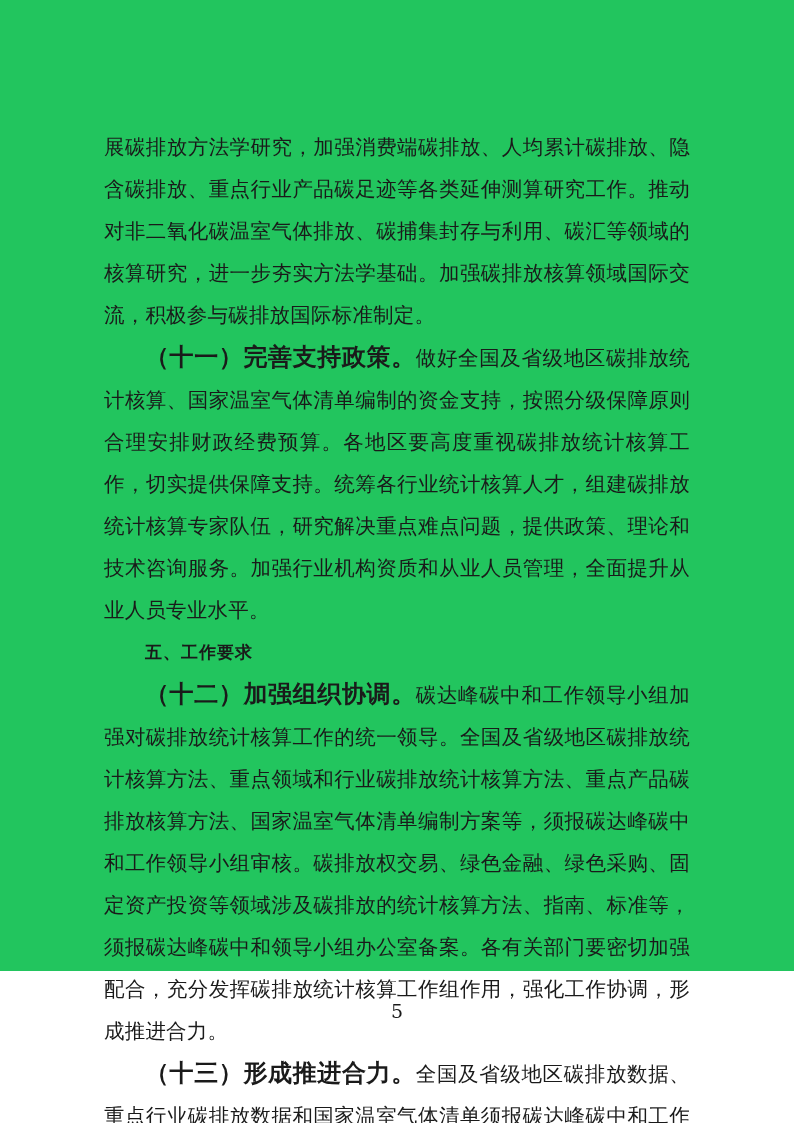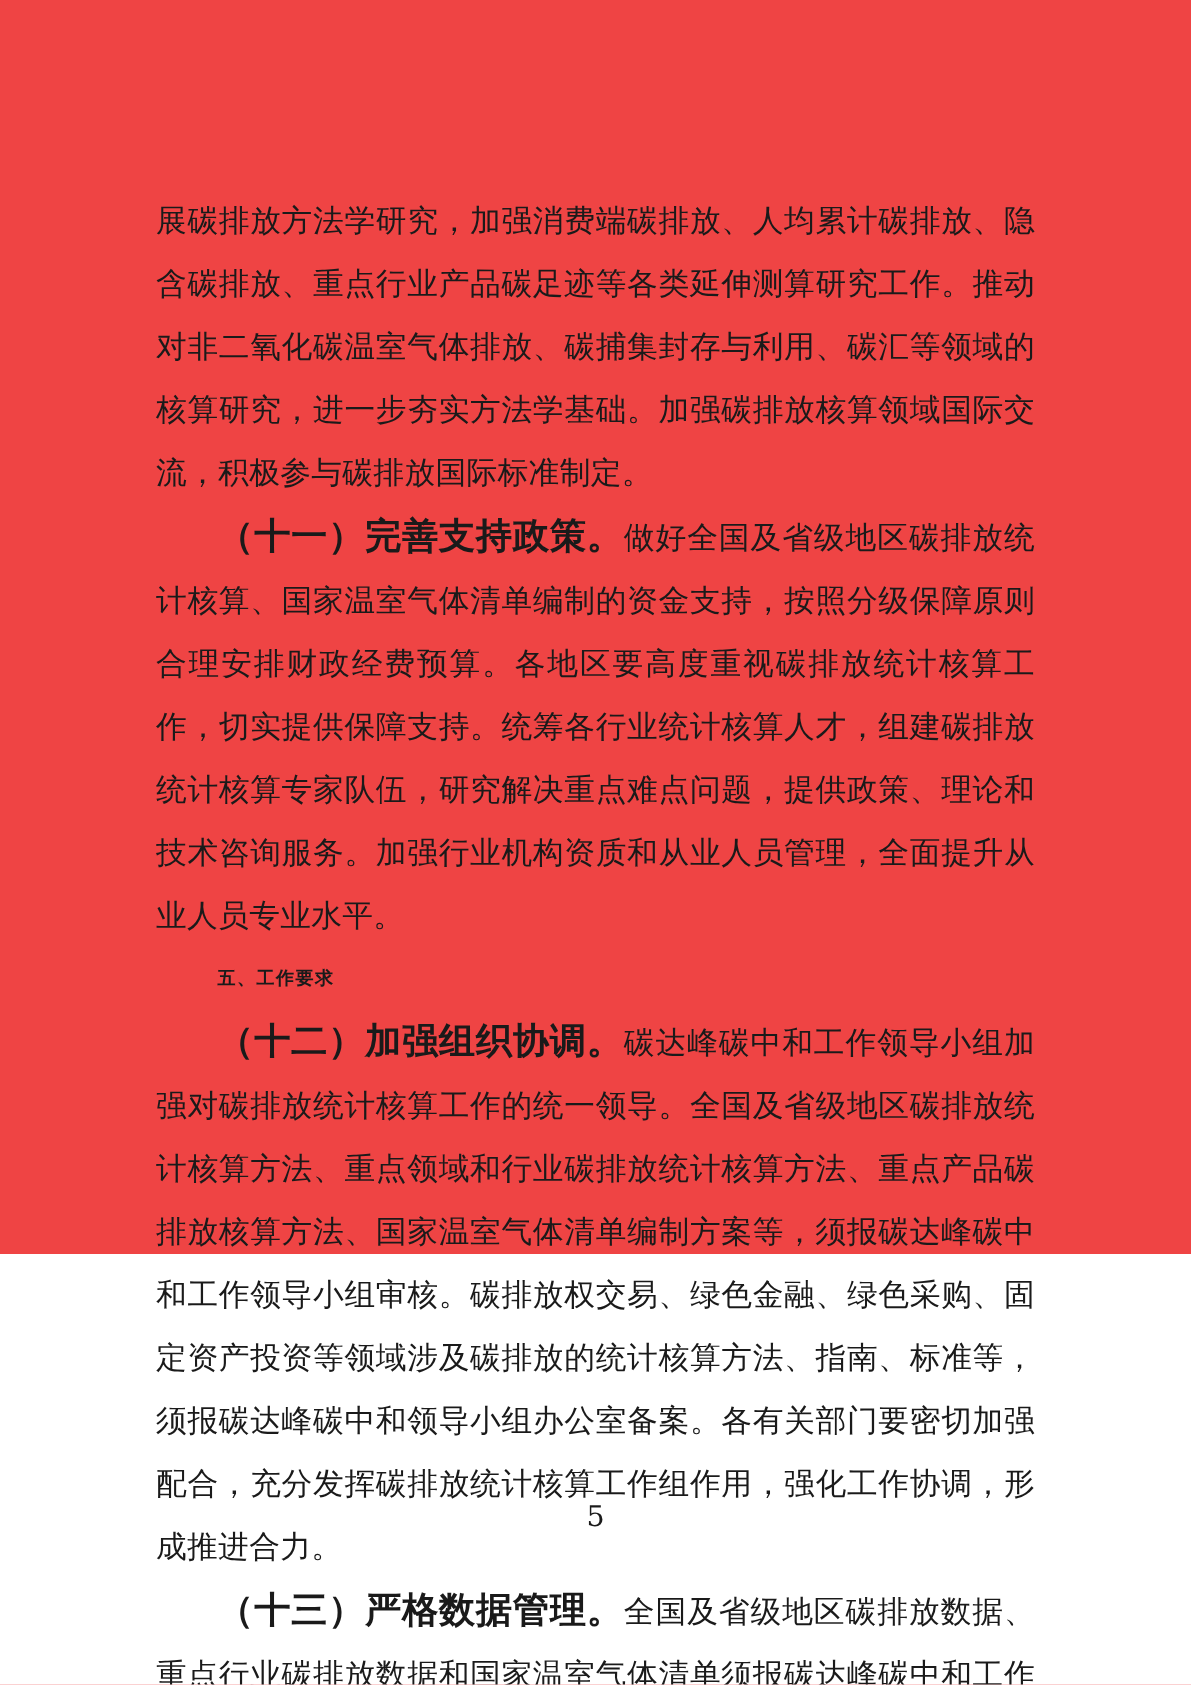--- a/index.html
+++ b/index.html
@@ -11,22 +11,22 @@
     width: 794px;
     height: 1123px;
     position: relative;
     font-family: "DejaVu Serif", "Liberation Serif", serif;
     color: #1a1a1a;
   }
   .page {
     position: absolute;
     top: 0; left: 0;
     width: 794px;
-    height: 836px;
-    background: #ef4444;
+    height: 971px;
+    background: #22c55e;
     box-sizing: border-box;
     padding: 126px 104px 3px 104px;
   }
   .doc-body {
     font-size: 20.5px;
     line-height: 42px;
     text-align: justify;
     text-justify: inter-ideograph;
     letter-spacing: 0.2px;
   }
@@ -36,21 +36,21 @@
   }
   .para-indent {
     margin: 0;
     text-indent: 41px;
   }
   .heading {
     margin: 0;
     text-indent: 41px;
     font-weight: bold;
     font-family: "DejaVu Sans", "Liberation Sans", sans-serif;
-    font-size: 12px;
+    font-size: 17px;
     letter-spacing: 1px;
   }
   .bold-run {
     font-weight: bold;
     font-family: "DejaVu Sans", "Liberation Sans", sans-serif;
     font-size: 24px;
   }
   .page-number {
     position: absolute;
     left: 0;
@@ -69,17 +69,17 @@
   <div class="doc-body">
 
     <p class="para">展碳排放方法学研究，加强消费端碳排放、人均累计碳排放、隐含碳排放、重点行业产品碳足迹等各类延伸测算研究工作。推动对非二氧化碳温室气体排放、碳捕集封存与利用、碳汇等领域的核算研究，进一步夯实方法学基础。加强碳排放核算领域国际交流，积极参与碳排放国际标准制定。</p>
 
     <p class="para-indent"><span class="bold-run">（十一）完善支持政策。</span><span>做好全国及省级地区碳排放统计核算、国家温室气体清单编制的资金支持，按照分级保障原则合理安排财政经费预算。各地区要高度重视碳排放统计核算工作，切实提供保障支持。统筹各行业统计核算人才，组建碳排放统计核算专家队伍，研究解决重点难点问题，提供政策、理论和技术咨询服务。加强行业机构资质和从业人员管理，全面提升从业人员专业水平。</span></p>
 
     <p class="heading">五、工作要求</p>
 
     <p class="para-indent"><span class="bold-run">（十二）加强组织协调。</span><span>碳达峰碳中和工作领导小组加强对碳排放统计核算工作的统一领导。全国及省级地区碳排放统计核算方法、重点领域和行业碳排放统计核算方法、重点产品碳排放核算方法、国家温室气体清单编制方案等，须报碳达峰碳中和工作领导小组审核。碳排放权交易、绿色金融、绿色采购、固定资产投资等领域涉及碳排放的统计核算方法、指南、标准等，须报碳达峰碳中和领导小组办公室备案。各有关部门要密切加强配合，充分发挥碳排放统计核算工作组作用，强化工作协调，形成推进合力。</span></p>
 
-    <p class="para-indent"><span class="bold-run">（十三）严格数据管理。</span><span>全国及省级地区碳排放数据、重点行业碳排放数据和国家温室气体清单须报碳达峰碳中和工作领导小</span></p>
+    <p class="para-indent"><span class="bold-run">（十三）形成推进合力。</span><span>全国及省级地区碳排放数据、重点行业碳排放数据和国家温室气体清单须报碳达峰碳中和工作领导小</span></p>
 
   </div>
   <div class="page-number">5</div>
 </div>
 
 </body></html>

